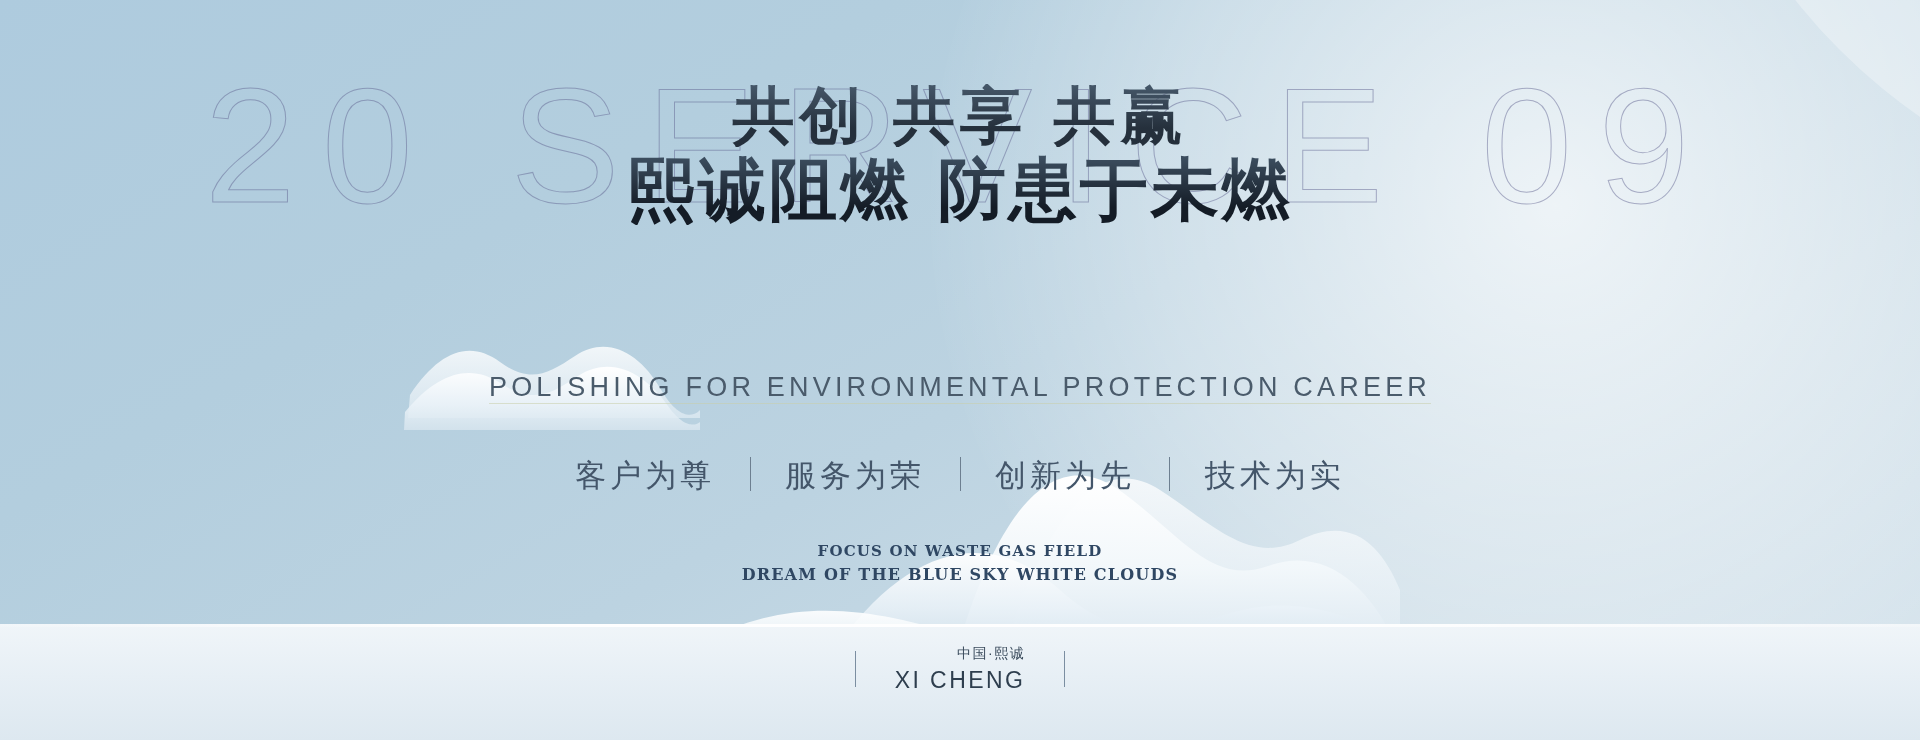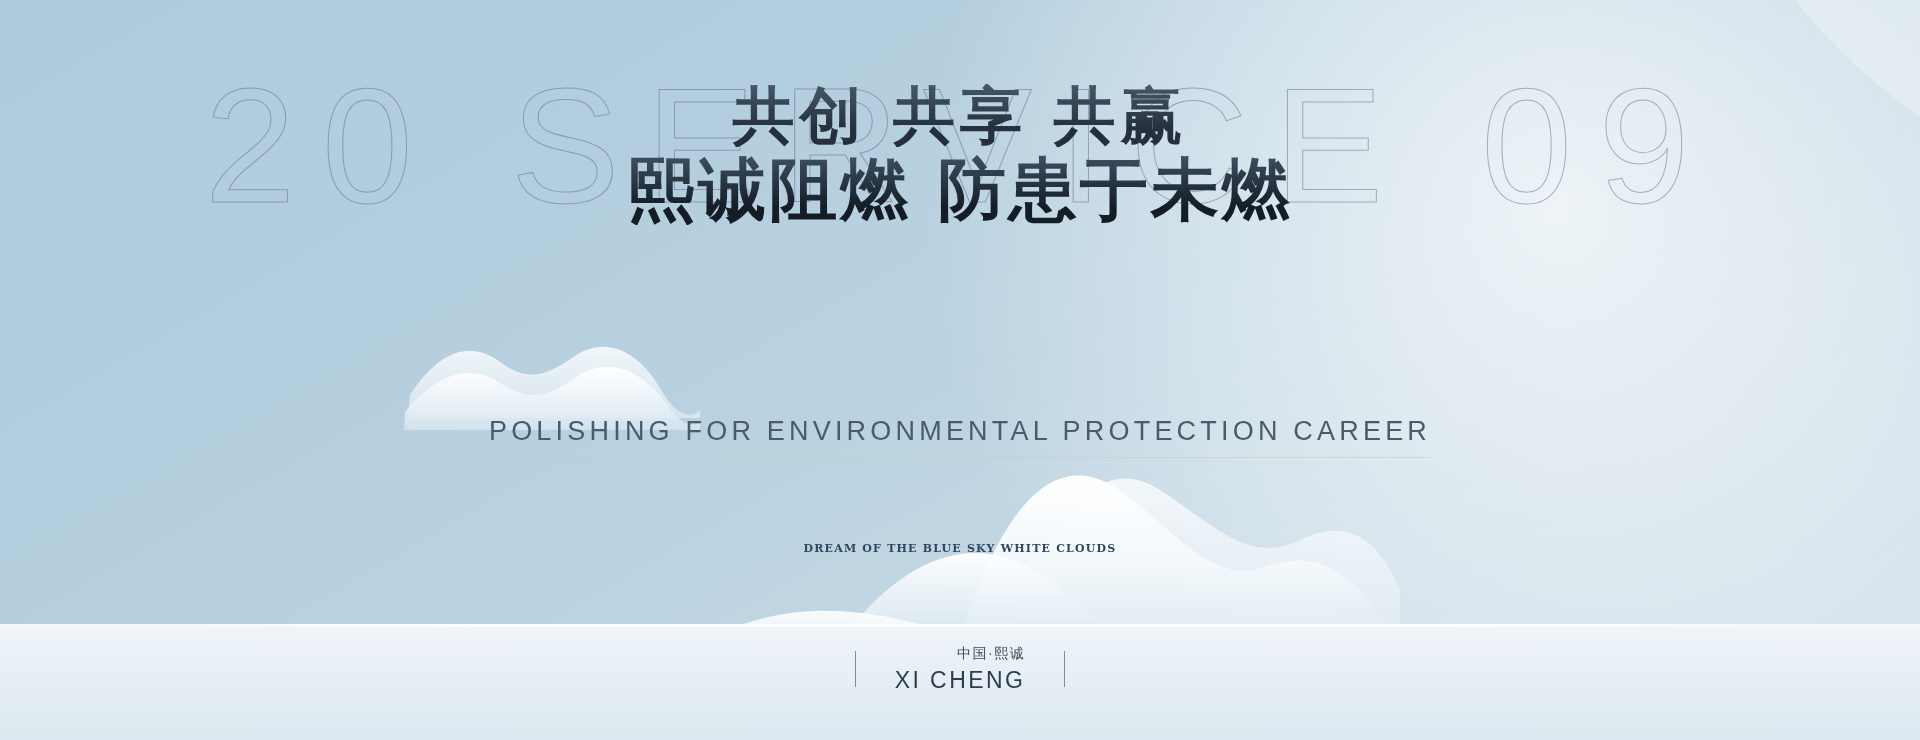--- a/index.html
+++ b/index.html
@@ -121,23 +121,21 @@
     top:372px;
     text-align:center;
     z-index:6;
   }
   .subtitle span{
     display:inline-block;
     font-size:27px;
     letter-spacing:4.2px;
     color:#4a5b6b;
     font-weight:400;
-    padding-bottom:10px;
     border-bottom:1px solid rgba(200,205,170,.55);
-    margin-top:44px;
   }
 
   
   .slogan{
     position:absolute;
     left:0; right:0;
     top:455px;
     text-align:center;
     z-index:6;
     white-space:nowrap;
@@ -167,21 +165,21 @@
     z-index:6;
     font-family:"DejaVu Serif", serif;
     color:#2f4763;
   }
   .tagline div{
     font-size:15px;
     letter-spacing:1.2px;
     line-height:1.55;
     font-weight:700;
   }
-  .tagline .t2{ font-size:11px; }
+  .tagline .t2{ font-size:16px; }
 
   
   .brand{
     position:absolute;
     left:0; right:0;
     bottom:44px;
     text-align:center;
     z-index:7;
     white-space:nowrap;
   }
@@ -265,22 +263,32 @@
 
   <div class="headline">
     <div class="line1">共创 共享 共赢</div>
     <div class="line2">熙诚阻燃 防患于未燃</div>
   </div>
 
   <div class="subtitle">
     <span>POLISHING FOR ENVIRONMENTAL PROTECTION CAREER</span>
   </div>
 
+  <div class="slogan">
+    <span class="item">客户为尊</span>
+    <span class="sep"></span>
+    <span class="item">服务为荣</span>
+    <span class="sep"></span>
+    <span class="item">创新为先</span>
+    <span class="sep"></span>
+    <span class="item">技术为实</span>
+  </div>
 
   <div class="tagline">
+    <div class="t1">FOCUS ON WASTE GAS FIELD</div>
     <div class="t2">DREAM OF THE BLUE SKY WHITE CLOUDS</div>
   </div>
 
   <div class="brand">
     <span class="bar"></span>
     <span class="names">
       <span class="cn" style="display:block">中国·熙诚</span>
       <span class="en" style="display:block">XI CHENG</span>
     </span>
     <span class="bar"></span>

